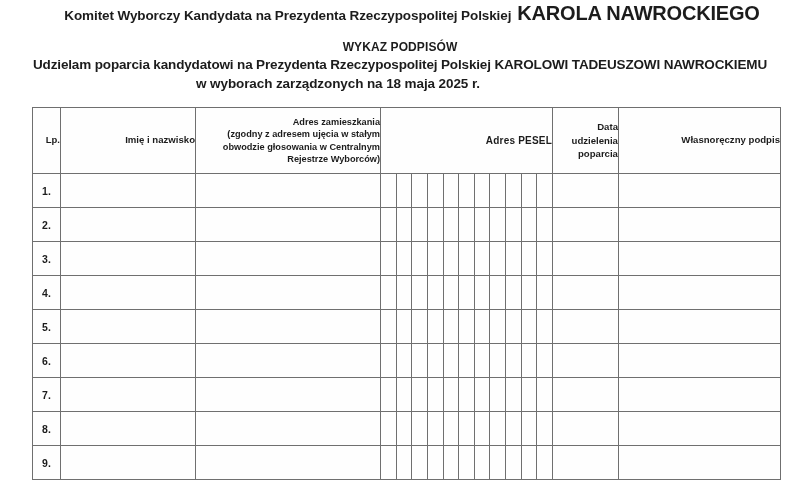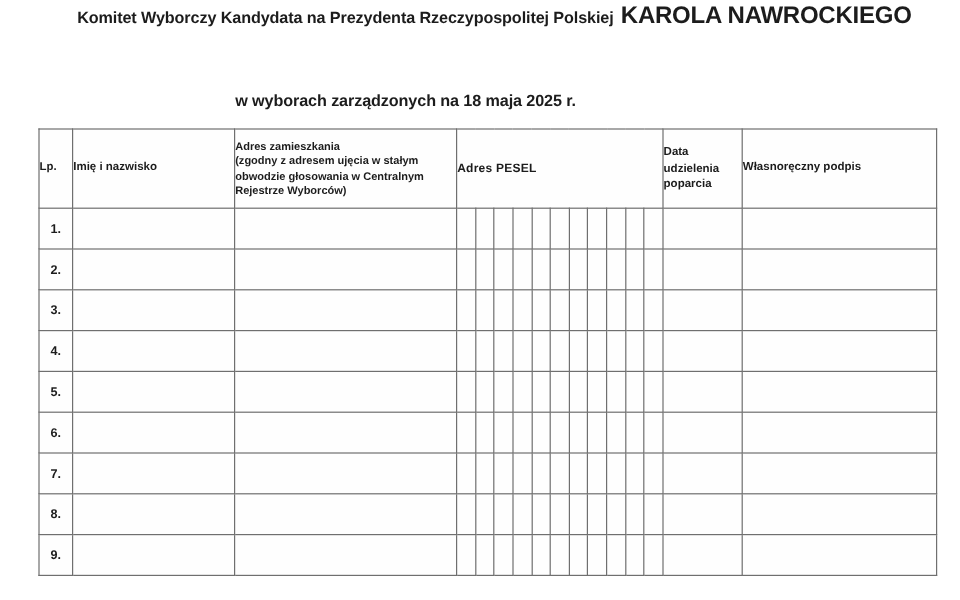--- a/index.html
+++ b/index.html
@@ -97,21 +97,21 @@
   table.sig-table td {
     border: 1.2px solid #6f6f6f;
     padding: 0;
     margin: 0;
     vertical-align: middle;
     background: #fefefe;
   }
   thead th {
     font-size: 9.2px;
     font-weight: 700;
-    text-align: left;
+    text-align: right;
     line-height: 1.32;
     padding: 2px 3px;
     color: #1c1c1c;
   }
   th.h-lp { font-size: 9.5px; }
   th.h-name { font-size: 9.6px; }
   th.h-pesel { font-size: 10px; letter-spacing: 0.2px; }
   th.h-date { font-size: 9.6px; line-height: 1.42; }
   th.h-sign { font-size: 9.6px; }
 
@@ -128,21 +128,23 @@
 </style>
 </head>
 <body>
 
 <div class="page">
 
   <div class="committee-line">
     <span class="committee-prefix">Komitet Wyborczy Kandydata na Prezydenta Rzeczypospolitej Polskiej</span><span class="candidate-name">KAROLA NAWROCKIEGO</span>
   </div>
 
-
+  <div class="doc-subtitle">WYKAZ PODPISÓW</div>
+
+  <div class="decl-line1">Udzielam poparcia kandydatowi na Prezydenta Rzeczypospolitej Polskiej KAROLOWI TADEUSZOWI NAWROCKIEMU</div>
 
   <div class="decl-line2">w wyborach zarządzonych na 18 maja 2025 r.</div>
 
   <div class="sig-table-wrap">
     <table class="sig-table">
       <colgroup id="sig-colgroup">
           <col style="width: 28px;">
           <col style="width: 135px;">
           <col style="width: 185px;">
           <col style="width: 15.6364px;">

